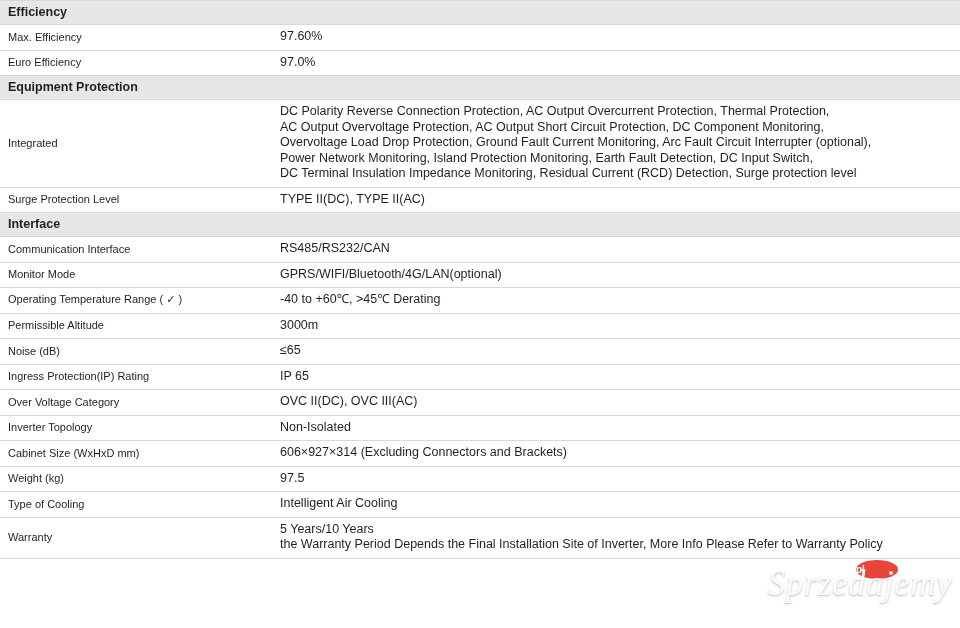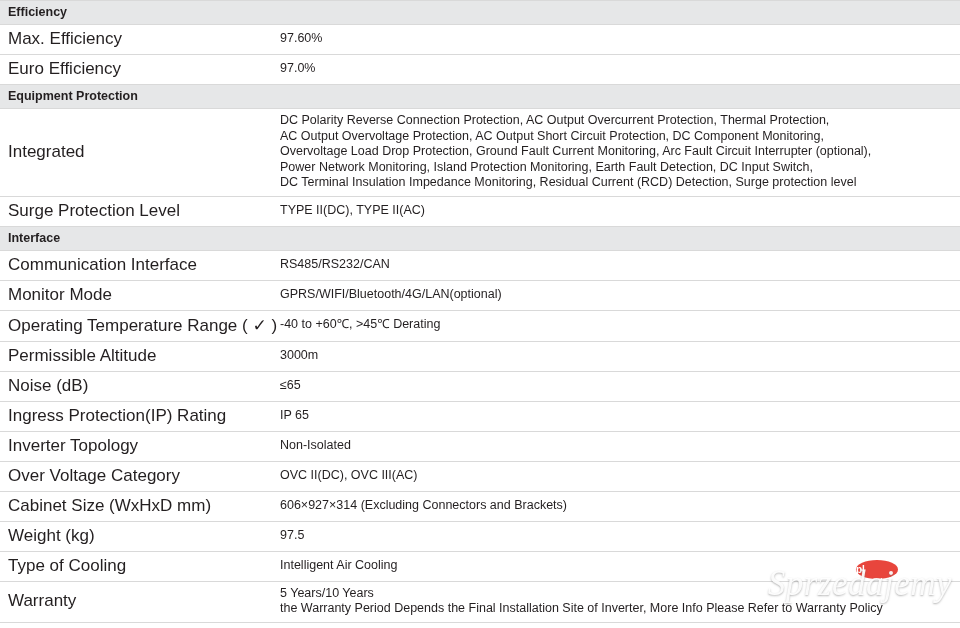--- a/index.html
+++ b/index.html
@@ -24,21 +24,21 @@
   table.spec col.c2 { width: 688px; }
 
   table.spec td {
     border-bottom: 1px solid #d9d9d9;
     padding: 0;
     vertical-align: middle;
   }
 
   .cell-label {
     padding: 4px 8px 5px 8px;
-    font-size: 17px;
+    font-size: 11px;
     color: #231f20;
     white-space: nowrap;
   }
   .cell-value {
     padding: 4px 8px 5px 8px;
     font-size: 12.5px;
     color: #231f20;
     text-align: left;
     line-height: 15.5px;
   }
@@ -202,32 +202,32 @@
         <tr>
           <td>
             <div class="cell-label">Ingress Protection(IP) Rating</div>
           </td>
           <td>
             <div class="cell-value multiline">IP 65</div>
           </td>
         </tr>
         <tr>
           <td>
+            <div class="cell-label">Over Voltage Category</div>
+          </td>
+          <td>
+            <div class="cell-value multiline">OVC II(DC), OVC III(AC)</div>
+          </td>
+        </tr>
+        <tr>
+          <td>
             <div class="cell-label">Inverter Topology</div>
           </td>
           <td>
             <div class="cell-value multiline">Non-Isolated</div>
-          </td>
-        </tr>
-        <tr>
-          <td>
-            <div class="cell-label">Over Voltage Category</div>
-          </td>
-          <td>
-            <div class="cell-value multiline">OVC II(DC), OVC III(AC)</div>
           </td>
         </tr>
         <tr>
           <td>
             <div class="cell-label">Cabinet Size (WxHxD mm)</div>
           </td>
           <td>
             <div class="cell-value multiline">606×927×314 (Excluding Connectors and Brackets)</div>
           </td>
         </tr>

